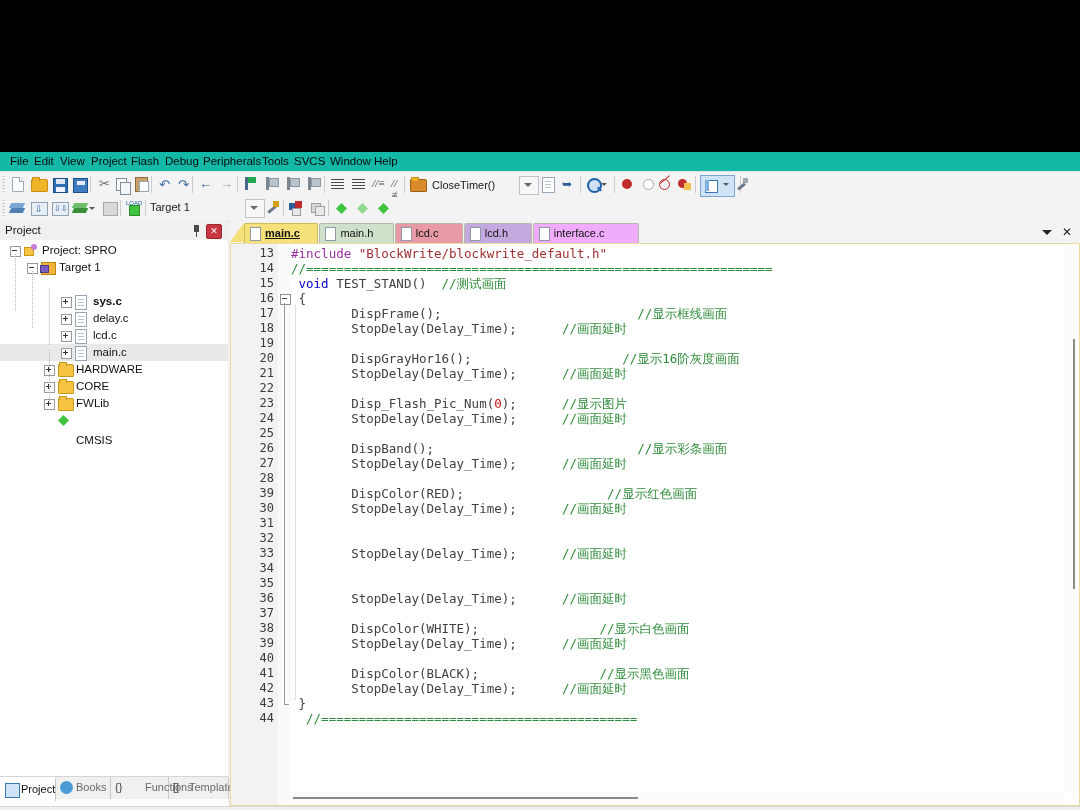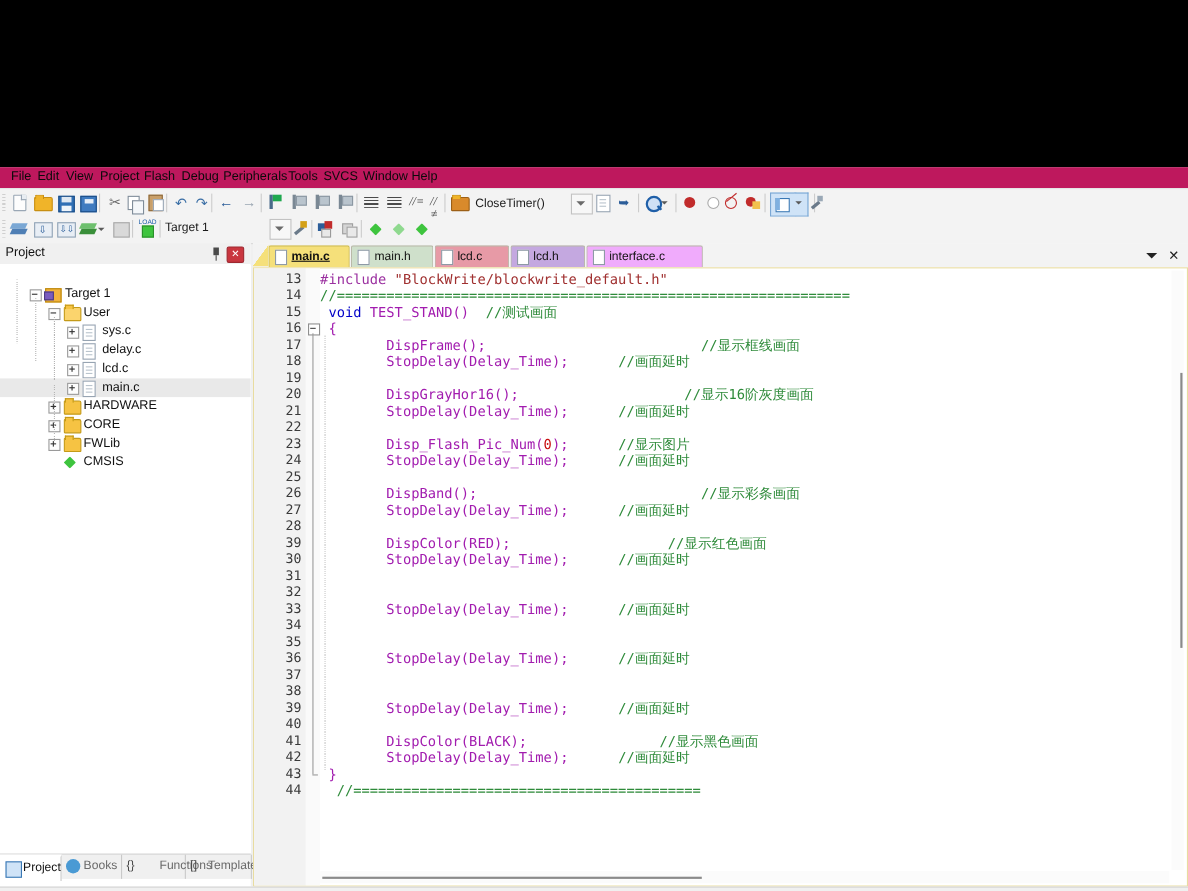--- a/index.html
+++ b/index.html
@@ -12,21 +12,21 @@
   }
   #root{position:relative;width:1080px;height:810px;}
 
   
   .blackbar{position:absolute;left:0;top:0;width:1080px;height:152px;background:#000;}
 
   
   .app{position:absolute;left:0;top:152px;width:1080px;height:658px;background:#f0f0f0;}
 
   
-  .menubar{position:absolute;left:0;top:0;width:1080px;height:19px;background:#be185d;}
+  .menubar{position:absolute;left:0;top:0;width:1080px;height:19px;background:#14b8a6;}
   .menubar .mi{
     position:absolute;top:2px;height:15px;line-height:15px;
     font-size:11.5px;color:#0a0a0a;padding:0 4px;white-space:nowrap;
   }
 
   
   .tb1{position:absolute;left:0;top:19px;width:1080px;height:26px;background:#f3f3f3;
        border-top:1px solid #e3e3e3;border-bottom:1px solid #dedede;}
   .tb2{position:absolute;left:0;top:45px;width:1080px;height:24px;background:#f3f3f3;
        border-bottom:1px solid #d9d9d9;}
@@ -124,21 +124,21 @@
       font-family:"DejaVu Sans Mono","Liberation Mono",monospace;line-height:15px;}
   .foldcol{position:absolute;left:47px;top:0;width:13px;height:100%;background:#fafafa;}
   .foldbox{position:absolute;left:2px;width:9px;height:9px;border:1px solid #8f8f8f;background:#fff;}
   .foldbox:before{content:'';position:absolute;left:1px;top:3px;width:5px;height:1px;background:#444;}
   .foldline{position:absolute;left:6px;width:1px;background:#9a9a9a;}
   .foldend{position:absolute;left:6px;width:5px;height:1px;background:#9a9a9a;}
   .codearea{position:absolute;left:60px;top:0;right:0;bottom:0;overflow:hidden;}
   .cline{position:absolute;left:0;white-space:pre;
       font-family:"DejaVu Sans Mono","Liberation Mono",monospace;font-size:12.5px;line-height:15px;}
   .k{color:#0000c8;} .s{color:#a03030;} .pp{color:#9b30a0;} .cm{color:#2e8b3a;}
-  .num{color:#c81010;} .pl{color:#a21caf;}
+  .num{color:#c81010;} .pl{color:#404040;}
   .indentg{position:absolute;width:1px;background:repeating-linear-gradient(to bottom,#c8c8c8 0,#c8c8c8 1px,transparent 1px,transparent 2px);}
   .vscroll{position:absolute;right:3px;top:2px;width:11px;bottom:14px;background:#fbfbfb;}
   .vthumb{position:absolute;right:4px;width:2px;background:#8a8a8a;}
   .hscroll{position:absolute;left:60px;right:16px;bottom:2px;height:11px;background:#fbfbfb;}
   .hthumb{position:absolute;left:62px;bottom:6px;height:2px;background:#8a8a8a;}
 
   
   .bohdr{position:absolute;left:0;top:654px;width:1080px;height:20px;background:#f0f0f0;border-top:1px solid #d5d5d5;}
 </style>
 </head>
@@ -358,34 +358,34 @@
         </div>
     </div>
 
     <div class="projpanel">
       <div class="panelhdr">
         <span class="ptitle">Project</span>
         <span class="pin"></span>
         <span class="closebox">✕</span>
       </div>
       <div class="tree" id="ptree">
+          <div class="trow" style="top: 2px;">
+            <span class="expnd" style="left: 10px;"></span>
+            <span class="projico" style="left: 24px;"></span>
+            <span class="tlabel" style="left: 42px;">Project: SPRO</span>
+          </div>
           <div class="trow" style="top: 19px;">
             <span class="expnd" style="left: 27px;"></span>
             <span class="tgtico" style="left: 41px;"></span>
             <span class="tlabel" style="left: 59px;">Target 1</span>
           </div>
-          <div class="trow" style="top: 36px;">
-            <span class="expnd" style="left: 44px;"></span>
-            <span class="folder open" style="left: 58px;"></span>
-            <span class="tlabel" style="left: 76px;">User</span>
-          </div>
           <div class="trow" style="top: 53px;">
             <span class="expnd plus" style="left: 61px;"></span>
             <span class="cfile" style="left: 75px;"></span>
-            <span class="tlabel" style="left: 93px;">sys.c</span>
+            <span class="tlabel" style="left: 93px; font-weight: bold;">sys.c</span>
           </div>
           <div class="trow" style="top: 70px;">
             <span class="expnd plus" style="left: 61px;"></span>
             <span class="cfile" style="left: 75px;"></span>
             <span class="tlabel" style="left: 93px;">delay.c</span>
           </div>
           <div class="trow" style="top: 87px;">
             <span class="expnd plus" style="left: 61px;"></span>
             <span class="cfile" style="left: 75px;"></span>
             <span class="tlabel" style="left: 93px;">lcd.c</span>
@@ -405,21 +405,21 @@
             <span class="folder" style="left: 58px;"></span>
             <span class="tlabel" style="left: 76px;">HARDWARE</span>
           </div>
           <div class="trow" style="top: 155px;">
             <span class="expnd plus" style="left: 44px;"></span>
             <span class="folder" style="left: 58px;"></span>
             <span class="tlabel" style="left: 76px;">FWLib</span>
           </div>
           <div class="trow" style="top: 172px;">
             <span class="gem" style="left: 58px;"></span>
-            <span class="tlabel" style="left: 76px;">CMSIS</span>
+            <span class="tlabel" style="left: 76px; margin-top: 20px;">CMSIS</span>
           </div>
           <div class="dotline" style="left: 15px; top: 14px; height: 58px;"></div>
           <div class="dotline" style="left: 32px; top: 31px; height: 58px;"></div>
           <div class="dotline" style="left: 49px; top: 48px; height: 58px;"></div>
           <div class="dotline" style="left: 49px; top: 110px; height: 52px;"></div>
         </div>
       <div class="ptabs" id="ptabs">
           <div class="ptab act" style="left: 0px; width: 55px;">
             <span style="position: absolute; left: 5px; top: 4px; width: 13px; height: 13px; background: rgb(207, 227, 247); border: 1px solid rgb(58, 120, 181);"></span>
             <span class="plab" style="left: 21px; color: rgb(17, 17, 17); font-weight: normal;">Project</span>
@@ -525,20 +525,21 @@
             <div class="cline" style="top: 197px;"><span class="pl">        DispBand();                           </span><span class="cm">//显示彩条画面</span></div>
             <div class="cline" style="top: 212px;"><span class="pl">        StopDelay(Delay_Time);      </span><span class="cm">//画面延时</span></div>
             <div class="cline" style="top: 227px;"></div>
             <div class="cline" style="top: 242px;"><span class="pl">        DispColor(RED);                   </span><span class="cm">//显示红色画面</span></div>
             <div class="cline" style="top: 257px;"><span class="pl">        StopDelay(Delay_Time);      </span><span class="cm">//画面延时</span></div>
             <div class="cline" style="top: 272px;"></div>
             <div class="cline" style="top: 302px;"><span class="pl">        StopDelay(Delay_Time);      </span><span class="cm">//画面延时</span></div>
             <div class="cline" style="top: 317px;"></div>
             <div class="cline" style="top: 347px;"><span class="pl">        StopDelay(Delay_Time);      </span><span class="cm">//画面延时</span></div>
             <div class="cline" style="top: 362px;"></div>
+            <div class="cline" style="top: 377px;"><span class="pl">        DispColor(WHITE);                </span><span class="cm">//显示白色画面</span></div>
             <div class="cline" style="top: 392px;"><span class="pl">        StopDelay(Delay_Time);      </span><span class="cm">//画面延时</span></div>
             <div class="cline" style="top: 407px;"></div>
             <div class="cline" style="top: 422px;"><span class="pl">        DispColor(BLACK);                </span><span class="cm">//显示黑色画面</span></div>
             <div class="cline" style="top: 437px;"><span class="pl">        StopDelay(Delay_Time);      </span><span class="cm">//画面延时</span></div>
             <div class="cline" style="top: 452px;"><span class="pl"> }</span></div>
             <div class="cline" style="top: 467px;"><span class="cm">  //==========================================</span></div>
             <div class="indentg" style="left: 4px; top: 61px; height: 395px;"></div>
           </div>
         <div class="vscroll"></div>
         <div class="vthumb" style="top:95px;height:250px"></div>

